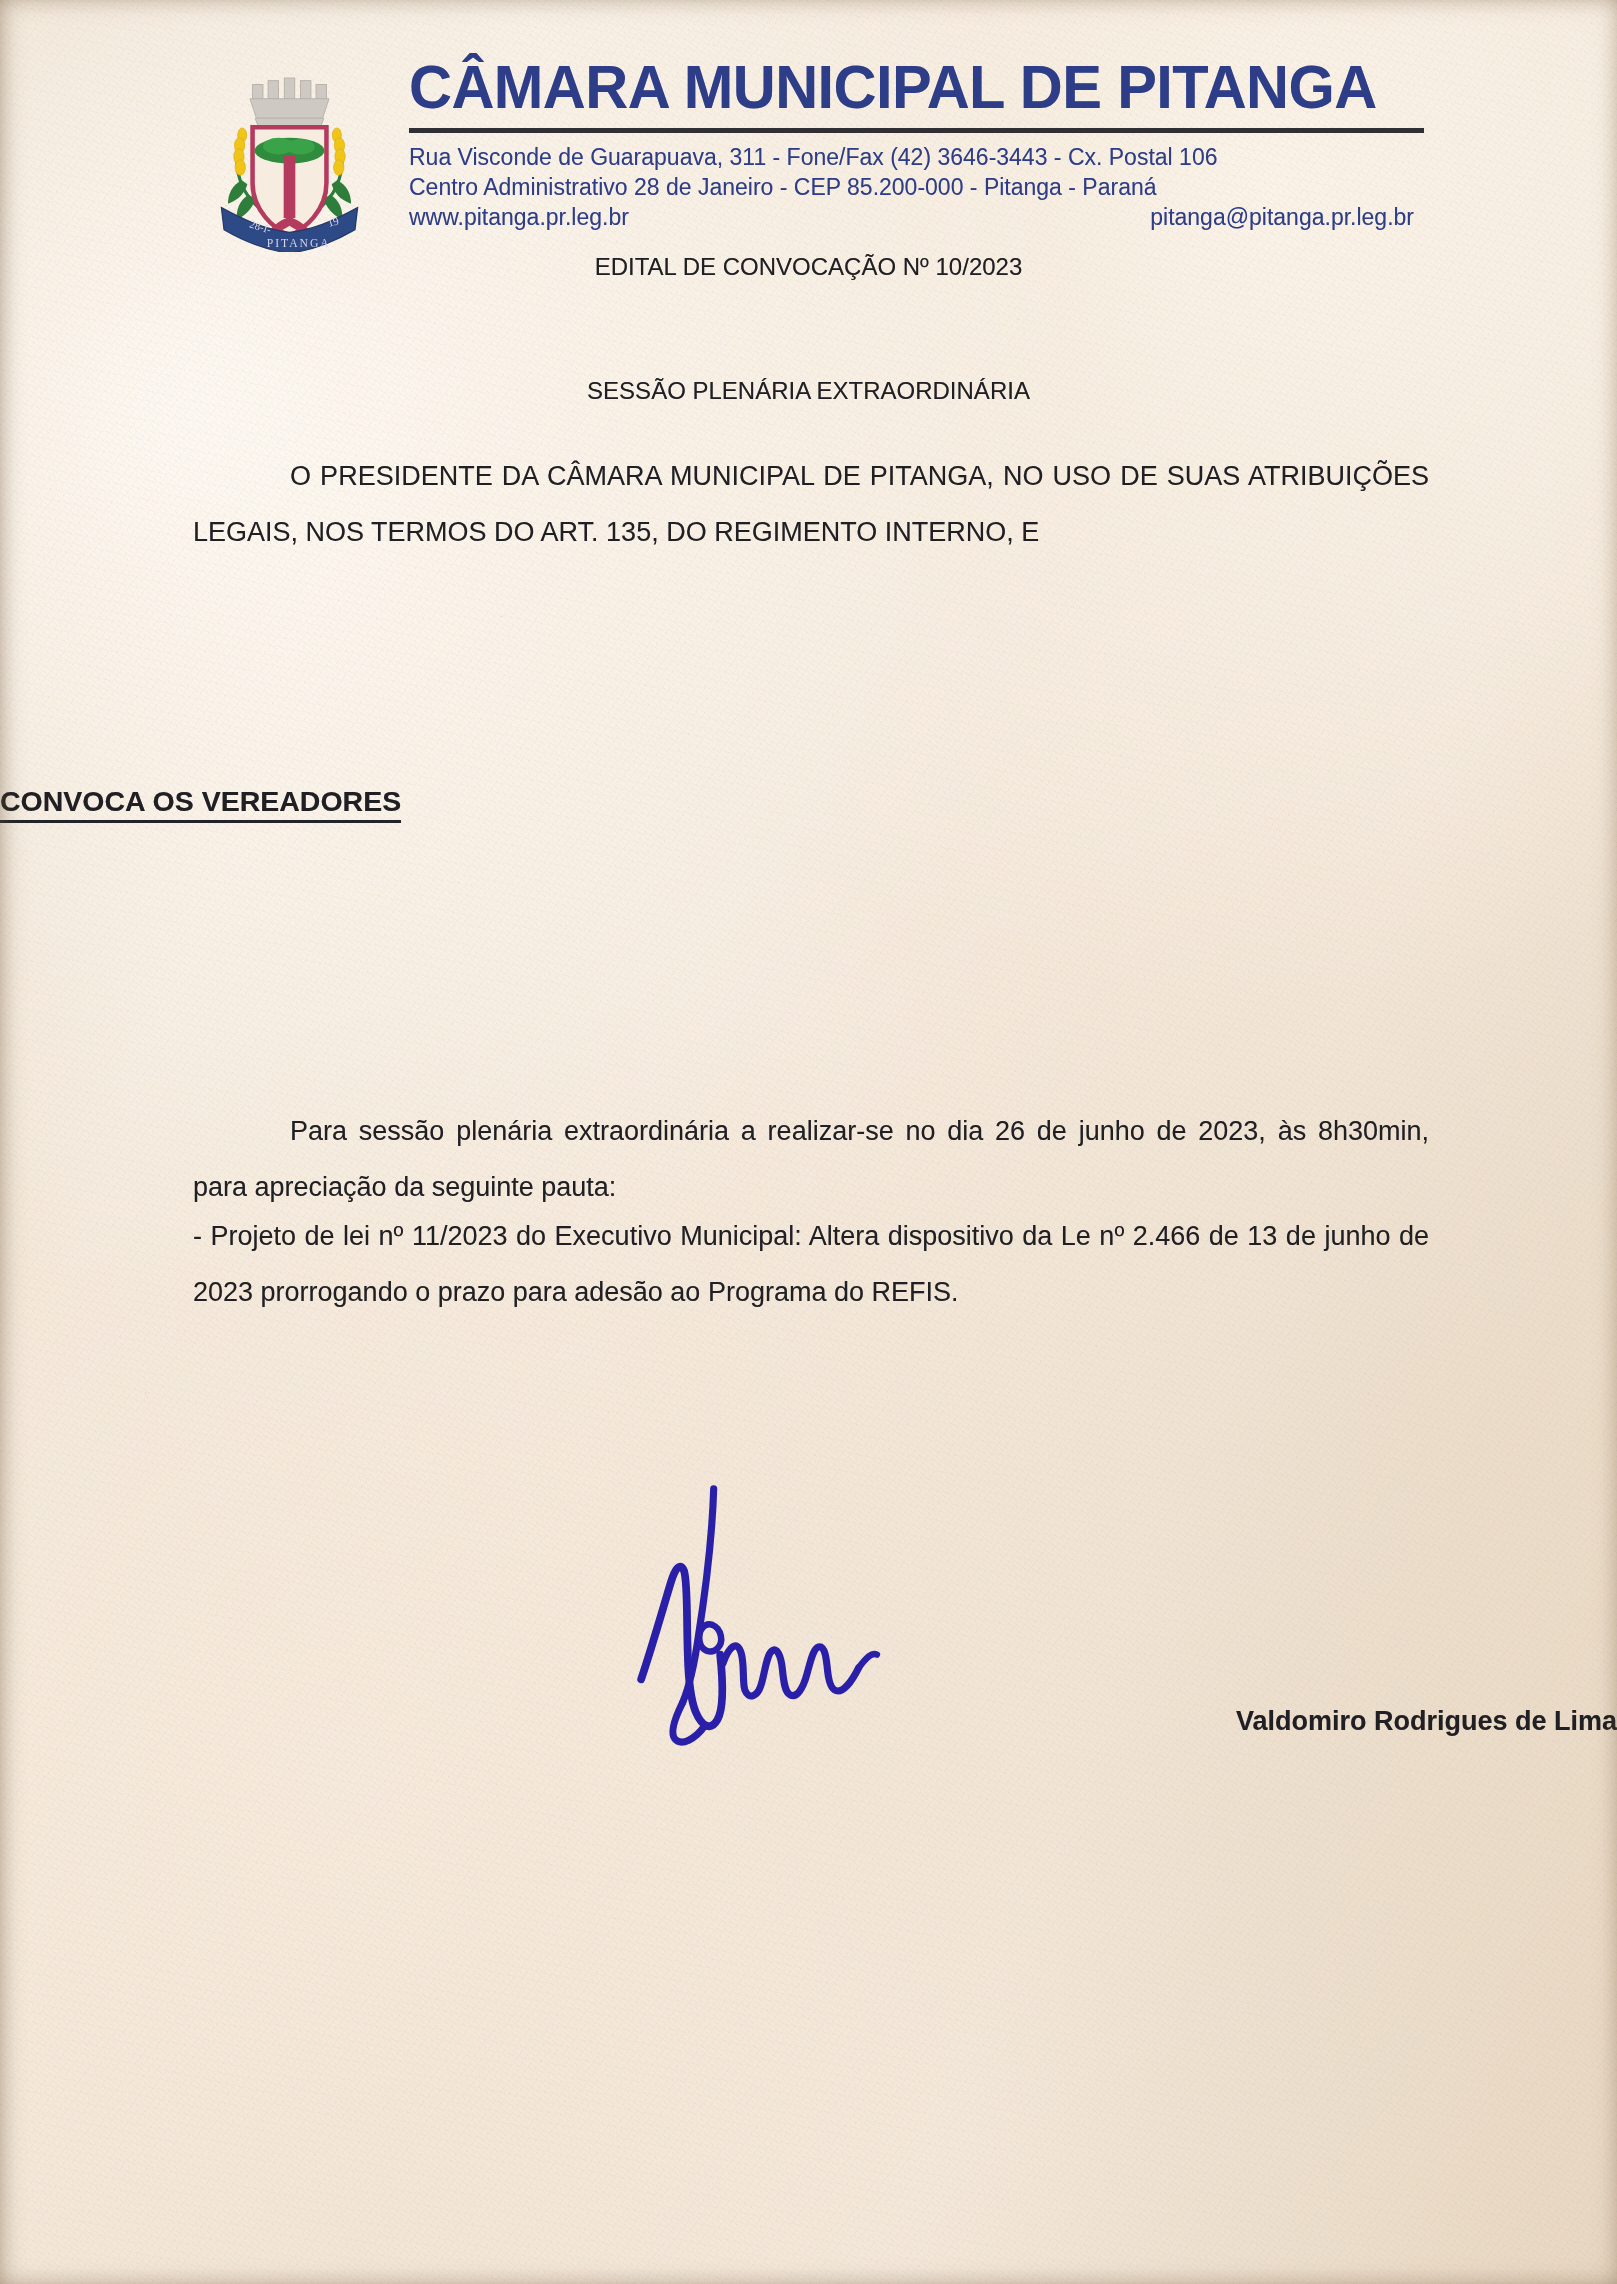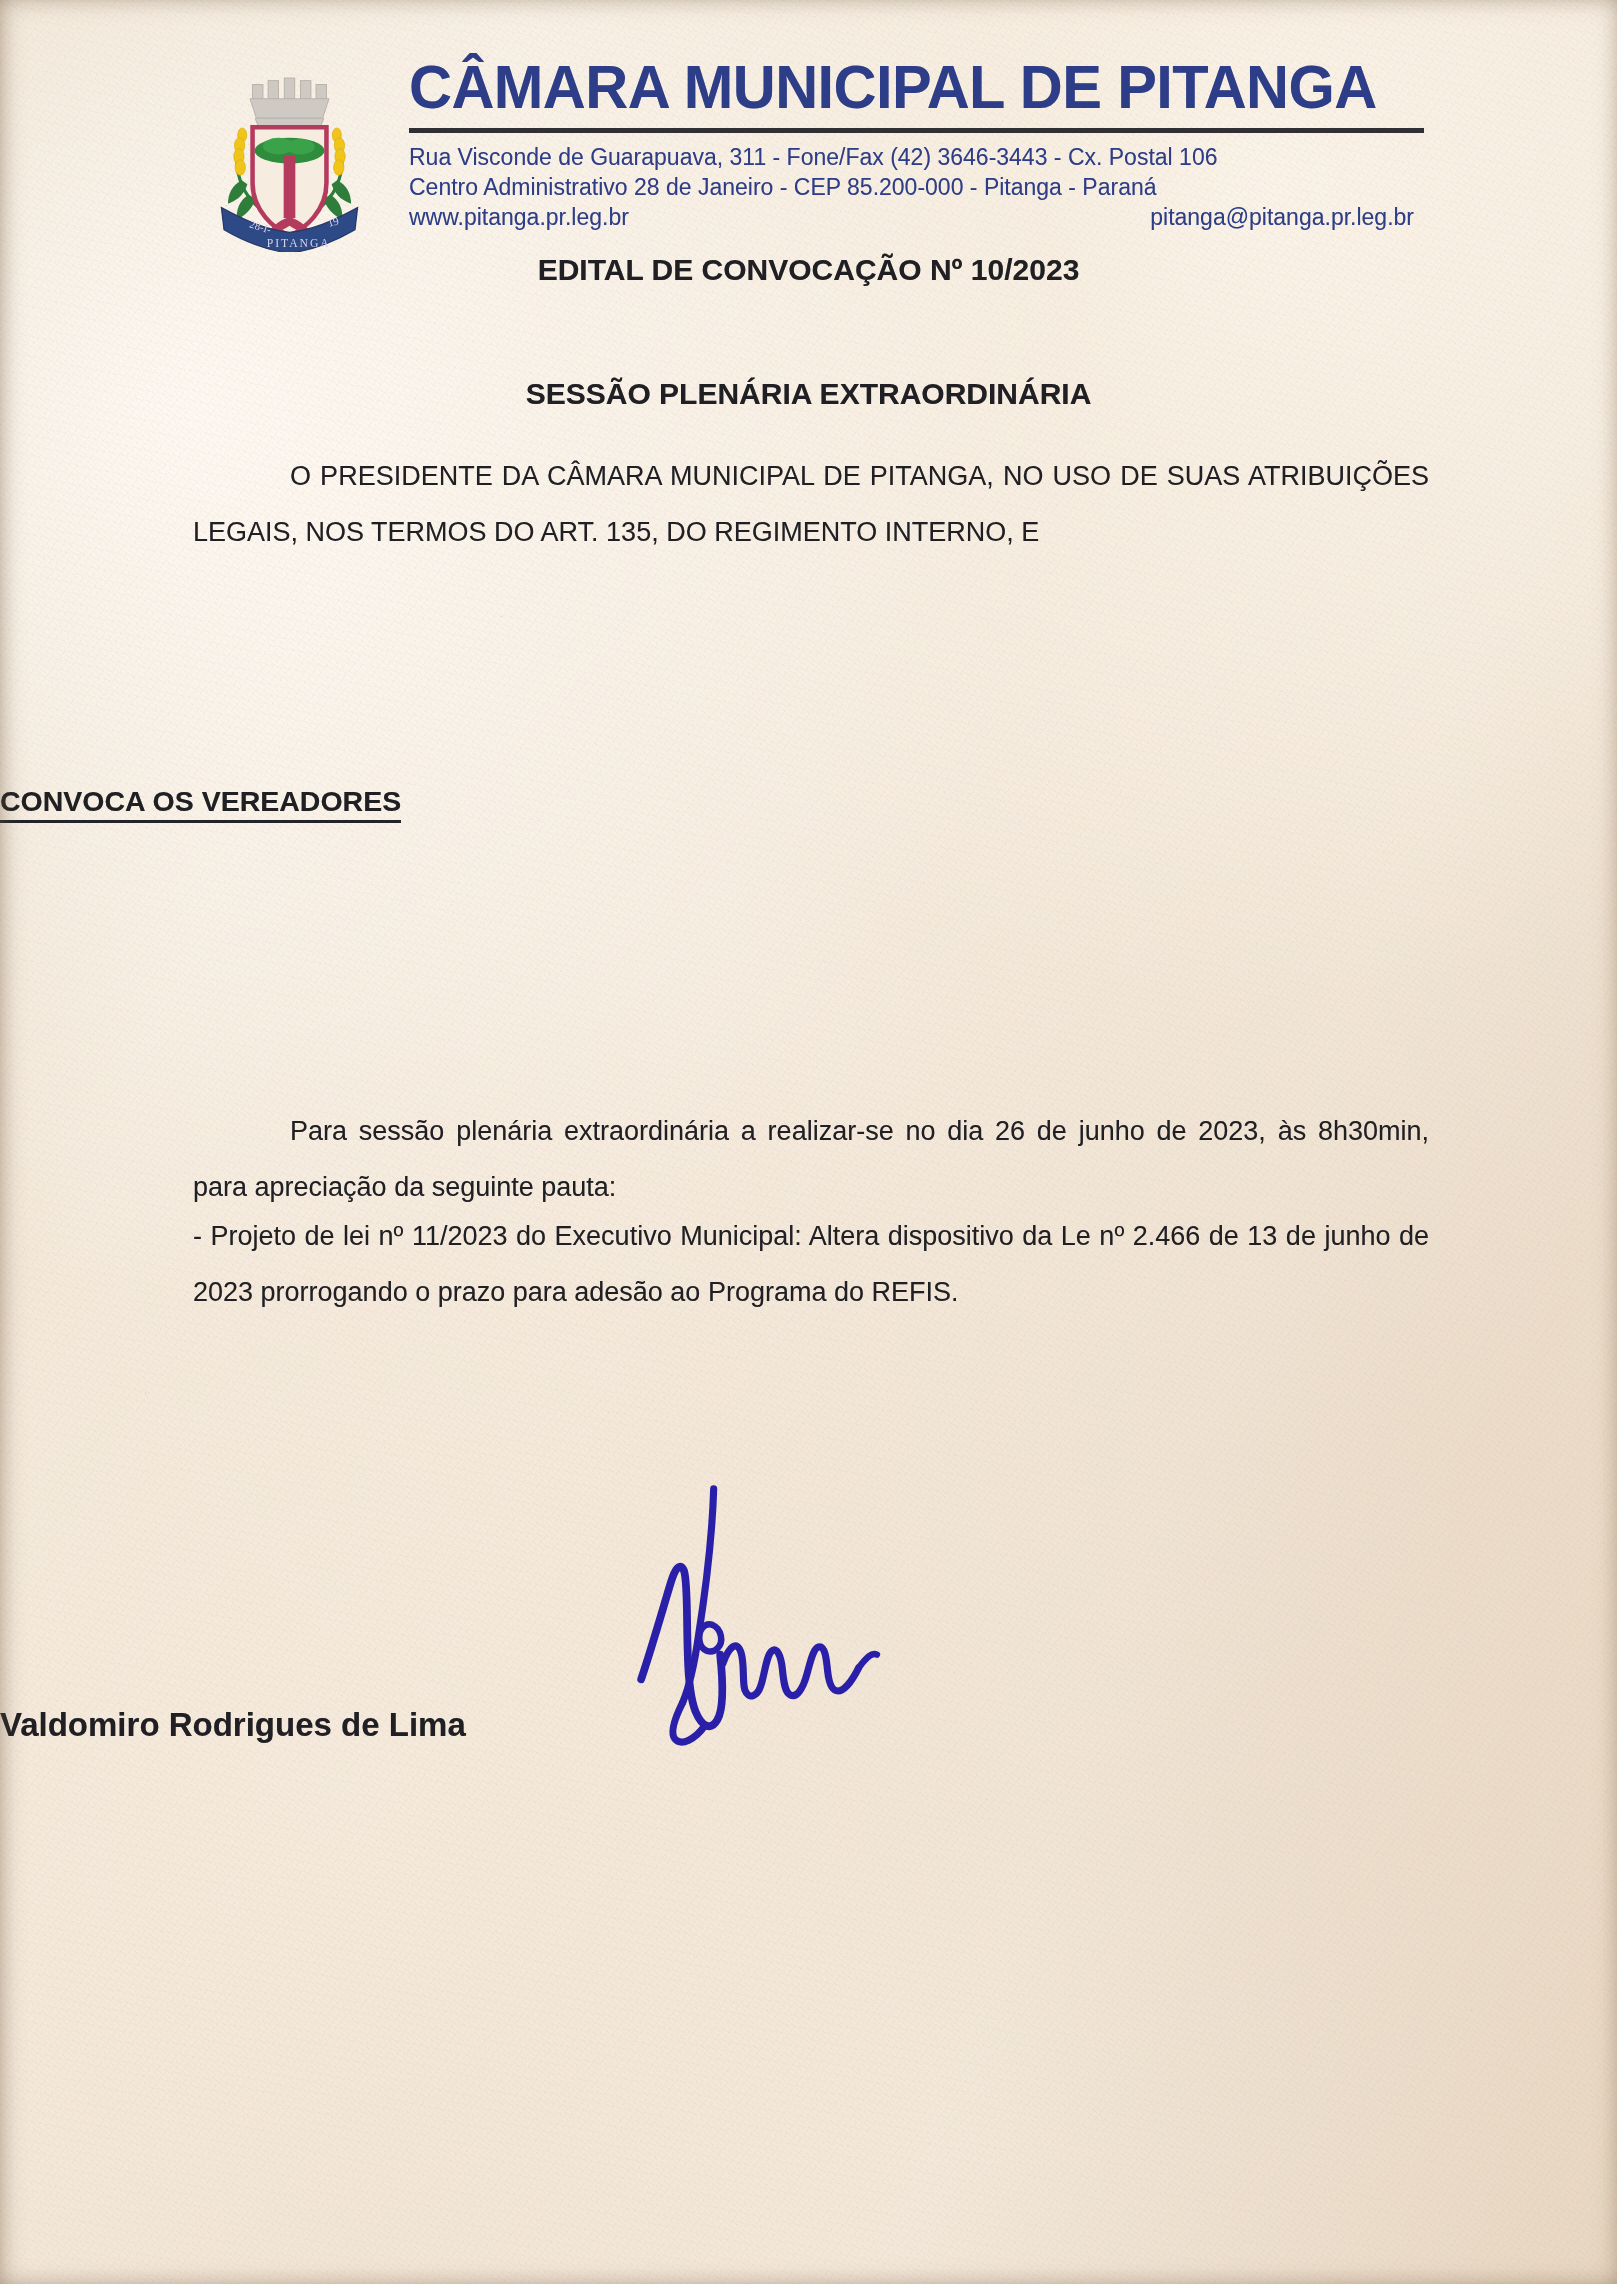--- a/index.html
+++ b/index.html
@@ -111,22 +111,22 @@
     justify-content: space-between;
     width: 1005px;
   }
 
   
   .doc-title {
     position: absolute;
     left: 0;
     width: 1617px;
     text-align: center;
-    font-weight: bold;
-    font-size: 30px;
+    font-weight: normal;
+    font-size: 24px;
     color: #1f1f24;
     letter-spacing: 0px;
     text-shadow: 0 0 0.6px rgba(20,20,24,0.4);
   }
   #title-1 { top: 253px; }
   #title-2 { top: 308px; }
   #title-3 { top: 377px; }
 
   
   .body-block {
@@ -184,22 +184,22 @@
     top: 1485px;
     width: 363px;
     height: 272px;
     pointer-events: none;
   }
   .signer-name {
     position: absolute;
     left: 0;
     top: 1706px;
     width: 1617px;
-    text-align: left;
-    font-size: 33px;
+    text-align: right;
+    font-size: 27px;
     font-weight: bold;
     color: #1f1f24;
     text-shadow: 0 0 0.6px rgba(25,25,30,0.35);
   }
   .signer-role {
     position: absolute;
     left: 0;
     top: 1761px;
     width: 1617px;
     text-align: center;

